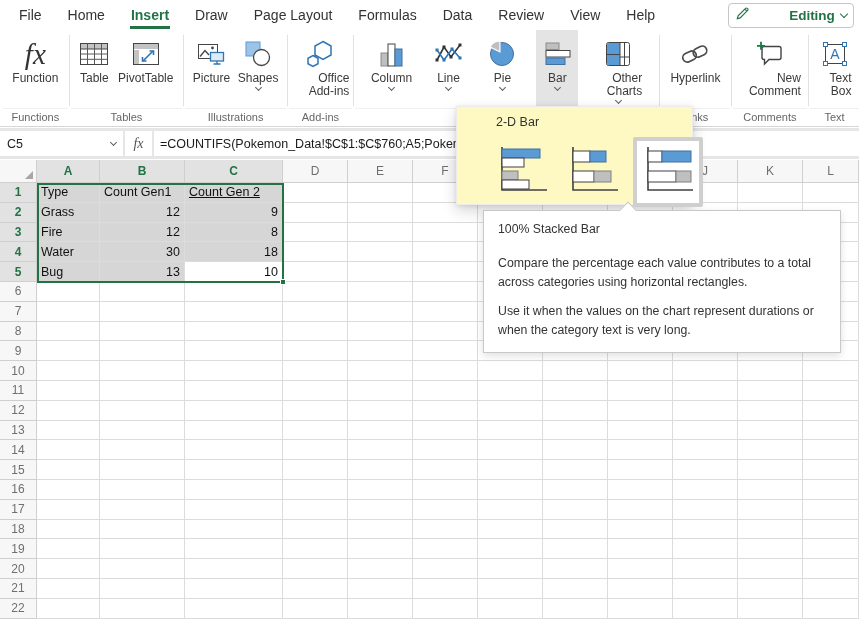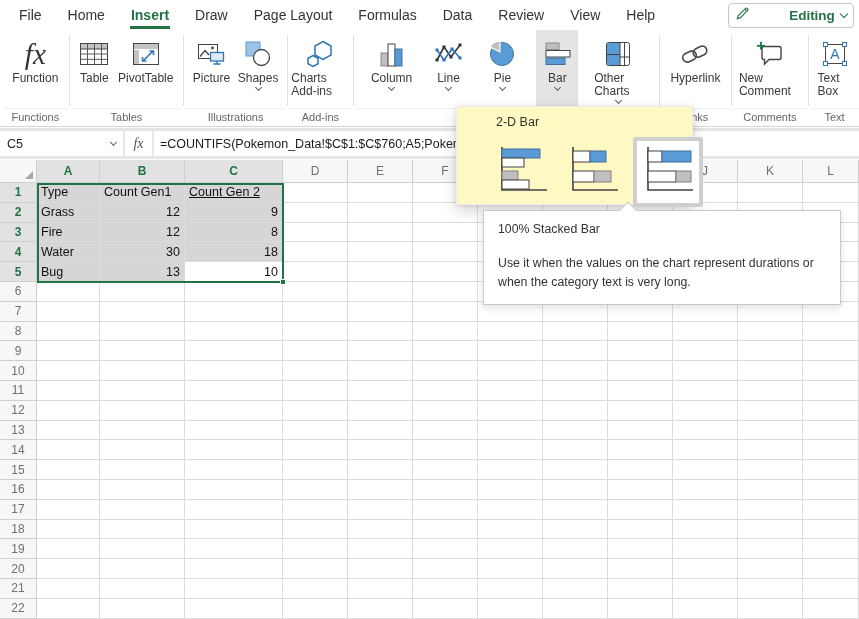--- a/index.html
+++ b/index.html
@@ -28,21 +28,21 @@
     background:#fff; border-bottom:1px solid #d6d6d6; display:flex; padding-left:3px; }
   .rib-group { display:flex; flex-direction:column; }
   .rib-divider { width:1px; background:#e1e1e1; margin:5px 1px 20px 1px; }
   .rib-buttons { flex:1; display:flex; justify-content:space-evenly; }
   .rib-label { height:18px; font-size:11px; color:#666; text-align:center;
     border-top:1px solid #f0f0f0; padding-top:2px; white-space:nowrap; }
   .rib-btn { display:flex; flex-direction:column; align-items:center;
     padding-top:6px; cursor:default; }
   .rib-btn.hl { background:#e4e4e4; }
   .rib-btn .ic { height:36px; display:flex; align-items:center; justify-content:center; }
-  .rib-btn .tx { font-size:12px; color:#3b3a39; line-height:13px; text-align:left; }
+  .rib-btn .tx { font-size:12px; color:#3b3a39; line-height:13px; text-align:right; }
   .rib-btn .dd { height:10px; display:flex; align-items:flex-start; justify-content:center; padding-top:3px; }
   .fxbig { font-family:"Liberation Serif", serif; font-style:italic; font-size:29px; color:#333; }
 
   
   .fbar { position:absolute; top:128px; left:0; width:859px; height:31px;
     background:#e6e6e6; display:flex; align-items:center; padding:3px 0 3px 0; gap:2px; }
   .namebox { width:123px; height:25px; background:#fff; display:flex;
     align-items:center; padding:0 7px; }
   .namebox .ref { flex:1; font-size:12.5px; color:#222; }
   .fxbox { width:27px; height:25px; background:#fff; display:flex;
@@ -200,21 +200,21 @@
 
     <div class="rib-group" style="width:64px">
       <div class="rib-buttons">
         <div class="rib-btn">
           <span class="ic">
             <svg width="30" height="28" viewBox="0 0 30 28">
                 <polygon points="18,1.5 26,6 26,15 18,19.5 10,15 10,6" fill="#fff" stroke="#2e75b6" stroke-width="1.5"></polygon>
                 <polygon points="8,15.5 13,18.3 13,23.7 8,26.5 3,23.7 3,18.3" fill="#fff" stroke="#2e75b6" stroke-width="1.5"></polygon>
               </svg>
           </span>
-          <span class="tx" style="width:58px">Charts Add-ins</span>
+          <span class="tx" style="width:58px">Office Add-ins</span>
         </div>
       </div>
       <div class="rib-label">Add-ins</div>
     </div>
 
     <div class="rib-divider"></div>
 
     <div class="rib-group" style="width:310px">
       <div class="rib-buttons">
         <div class="rib-btn" style="width:46px">
@@ -759,16 +759,17 @@
               <rect x="36" y="27" width="15" height="11" fill="#bfbfbf" stroke="#808080"></rect>
             </svg>
         </span>
       </div>
     </div>
   </div>
 
   <div class="tooltip">
     <div class="tt-caret"></div>
     <div class="tt-title">100% Stacked Bar</div>
+    <p>Compare the percentage each value contributes to a total across categories using horizontal rectangles.</p>
     <p>Use it when the values on the chart represent durations or when the category text is very long.</p>
   </div>
 
 </div>
 
 </body></html>

